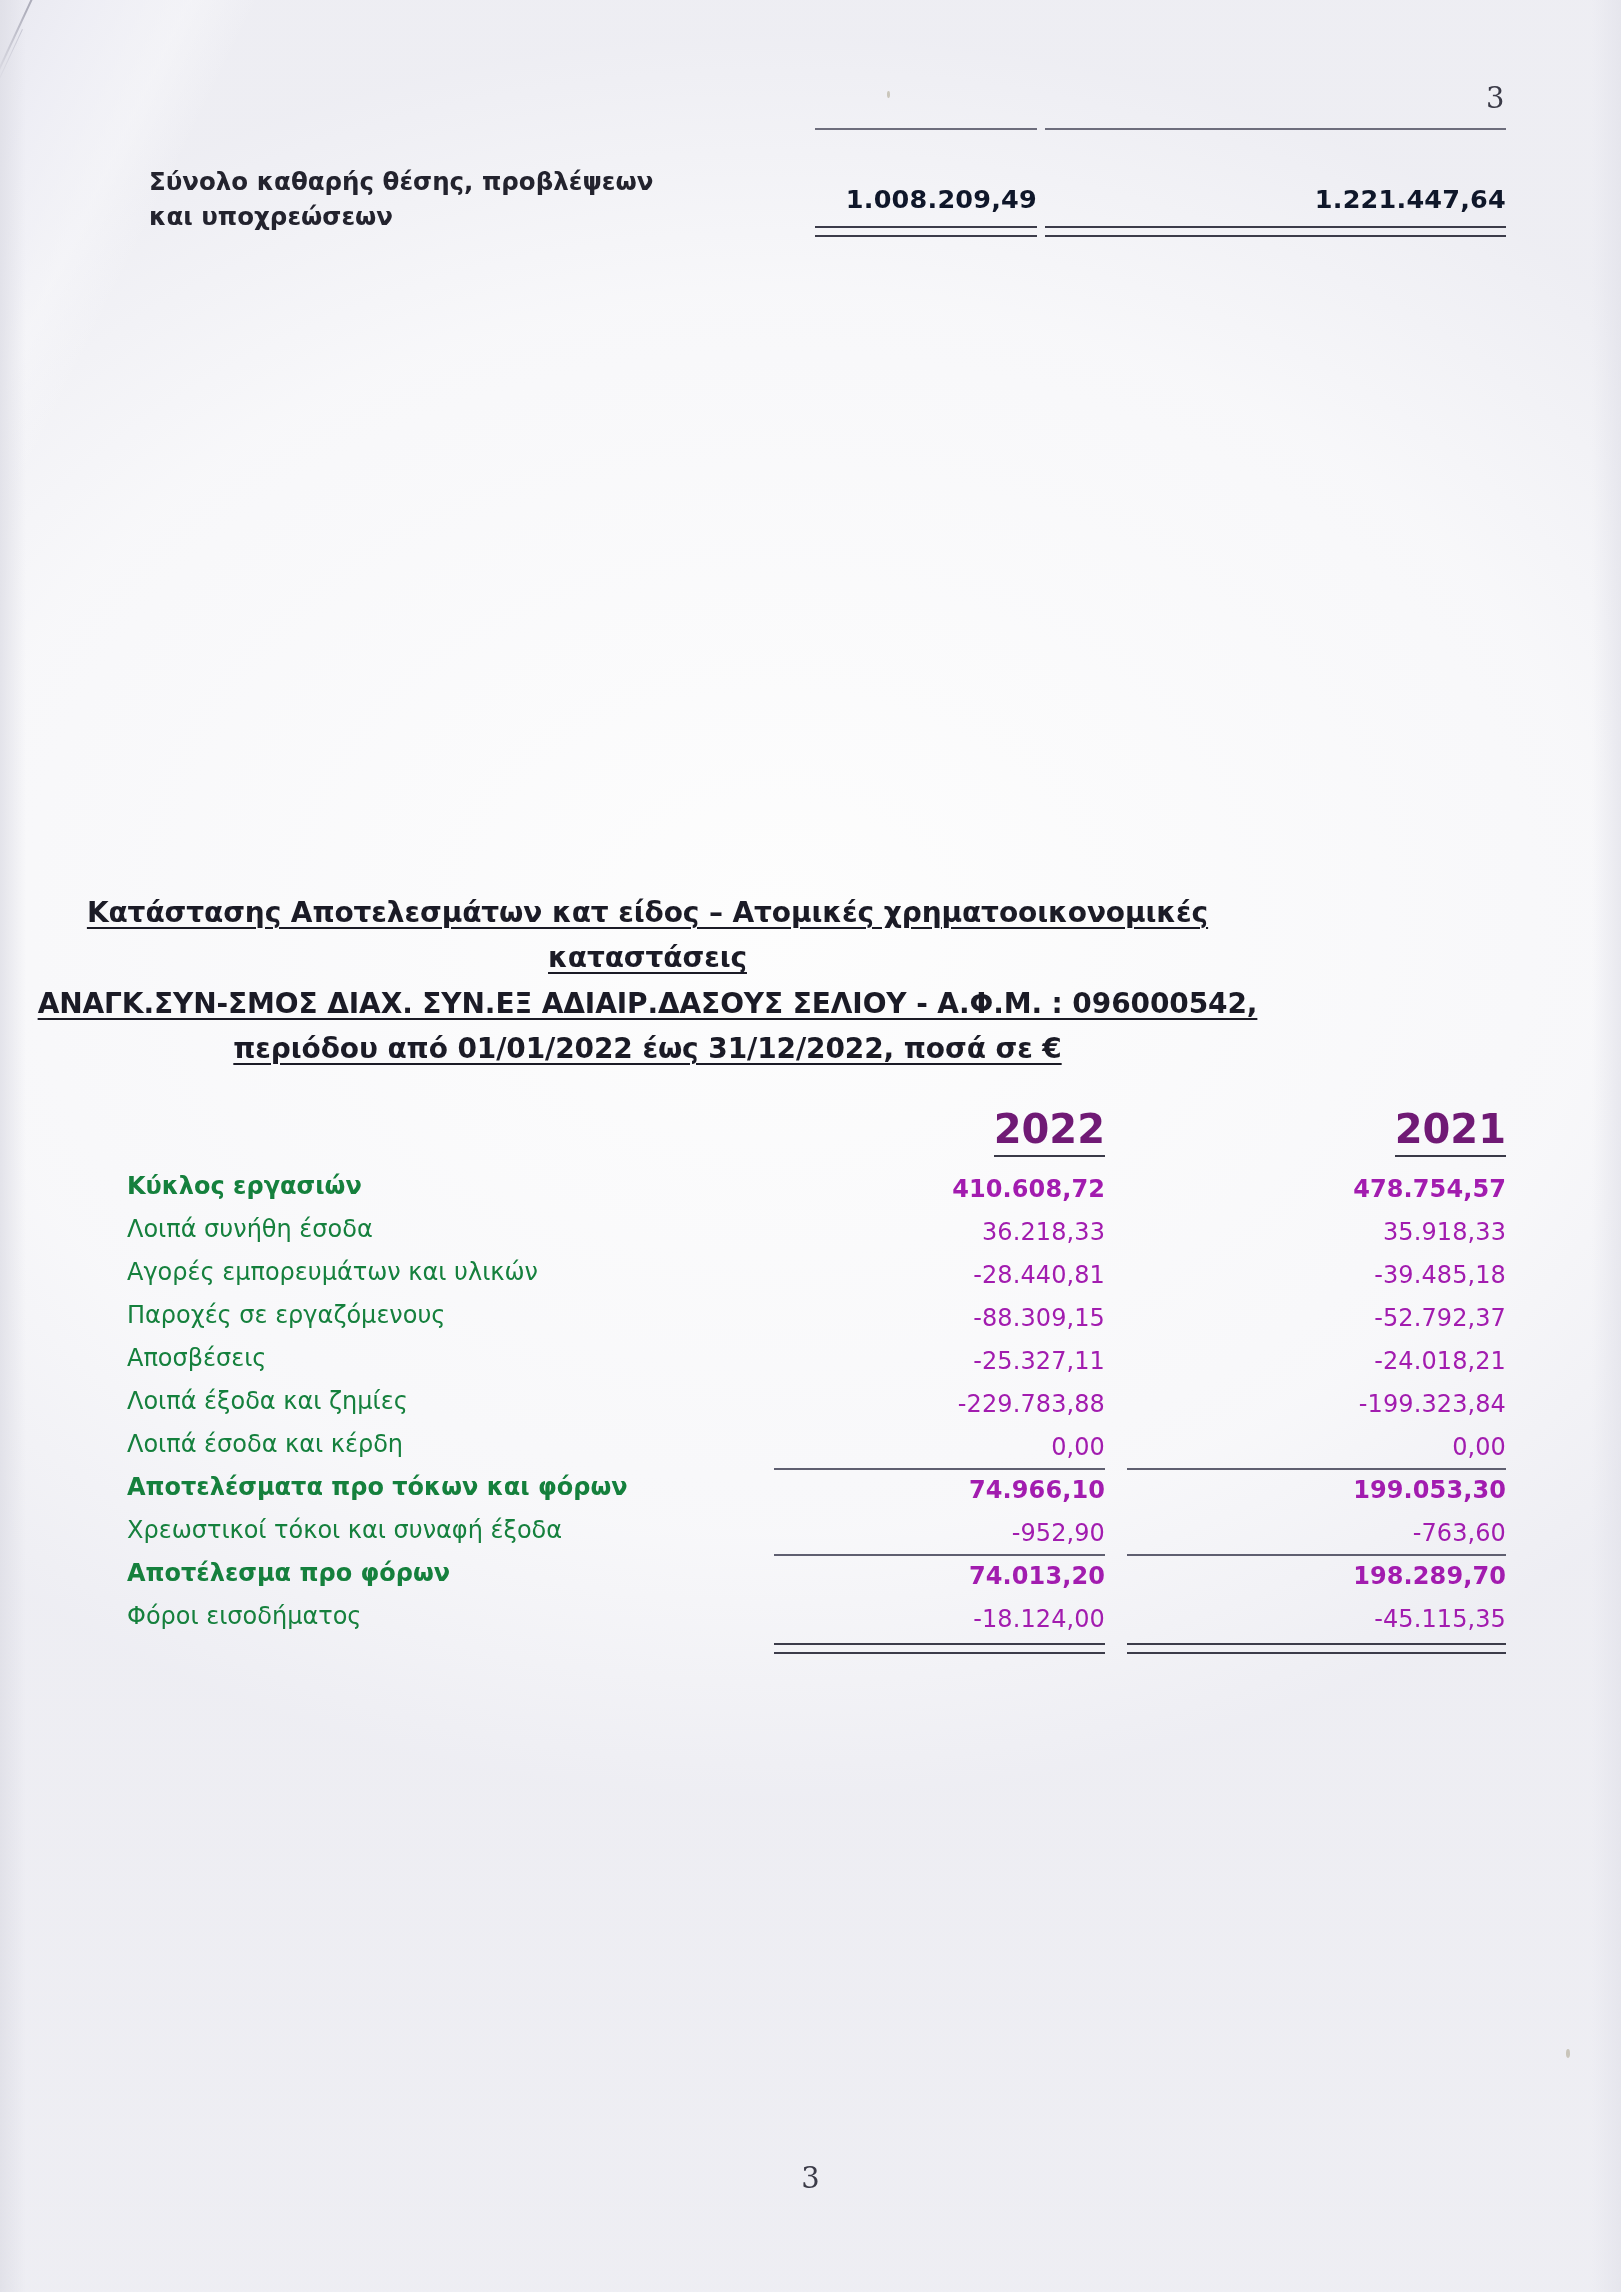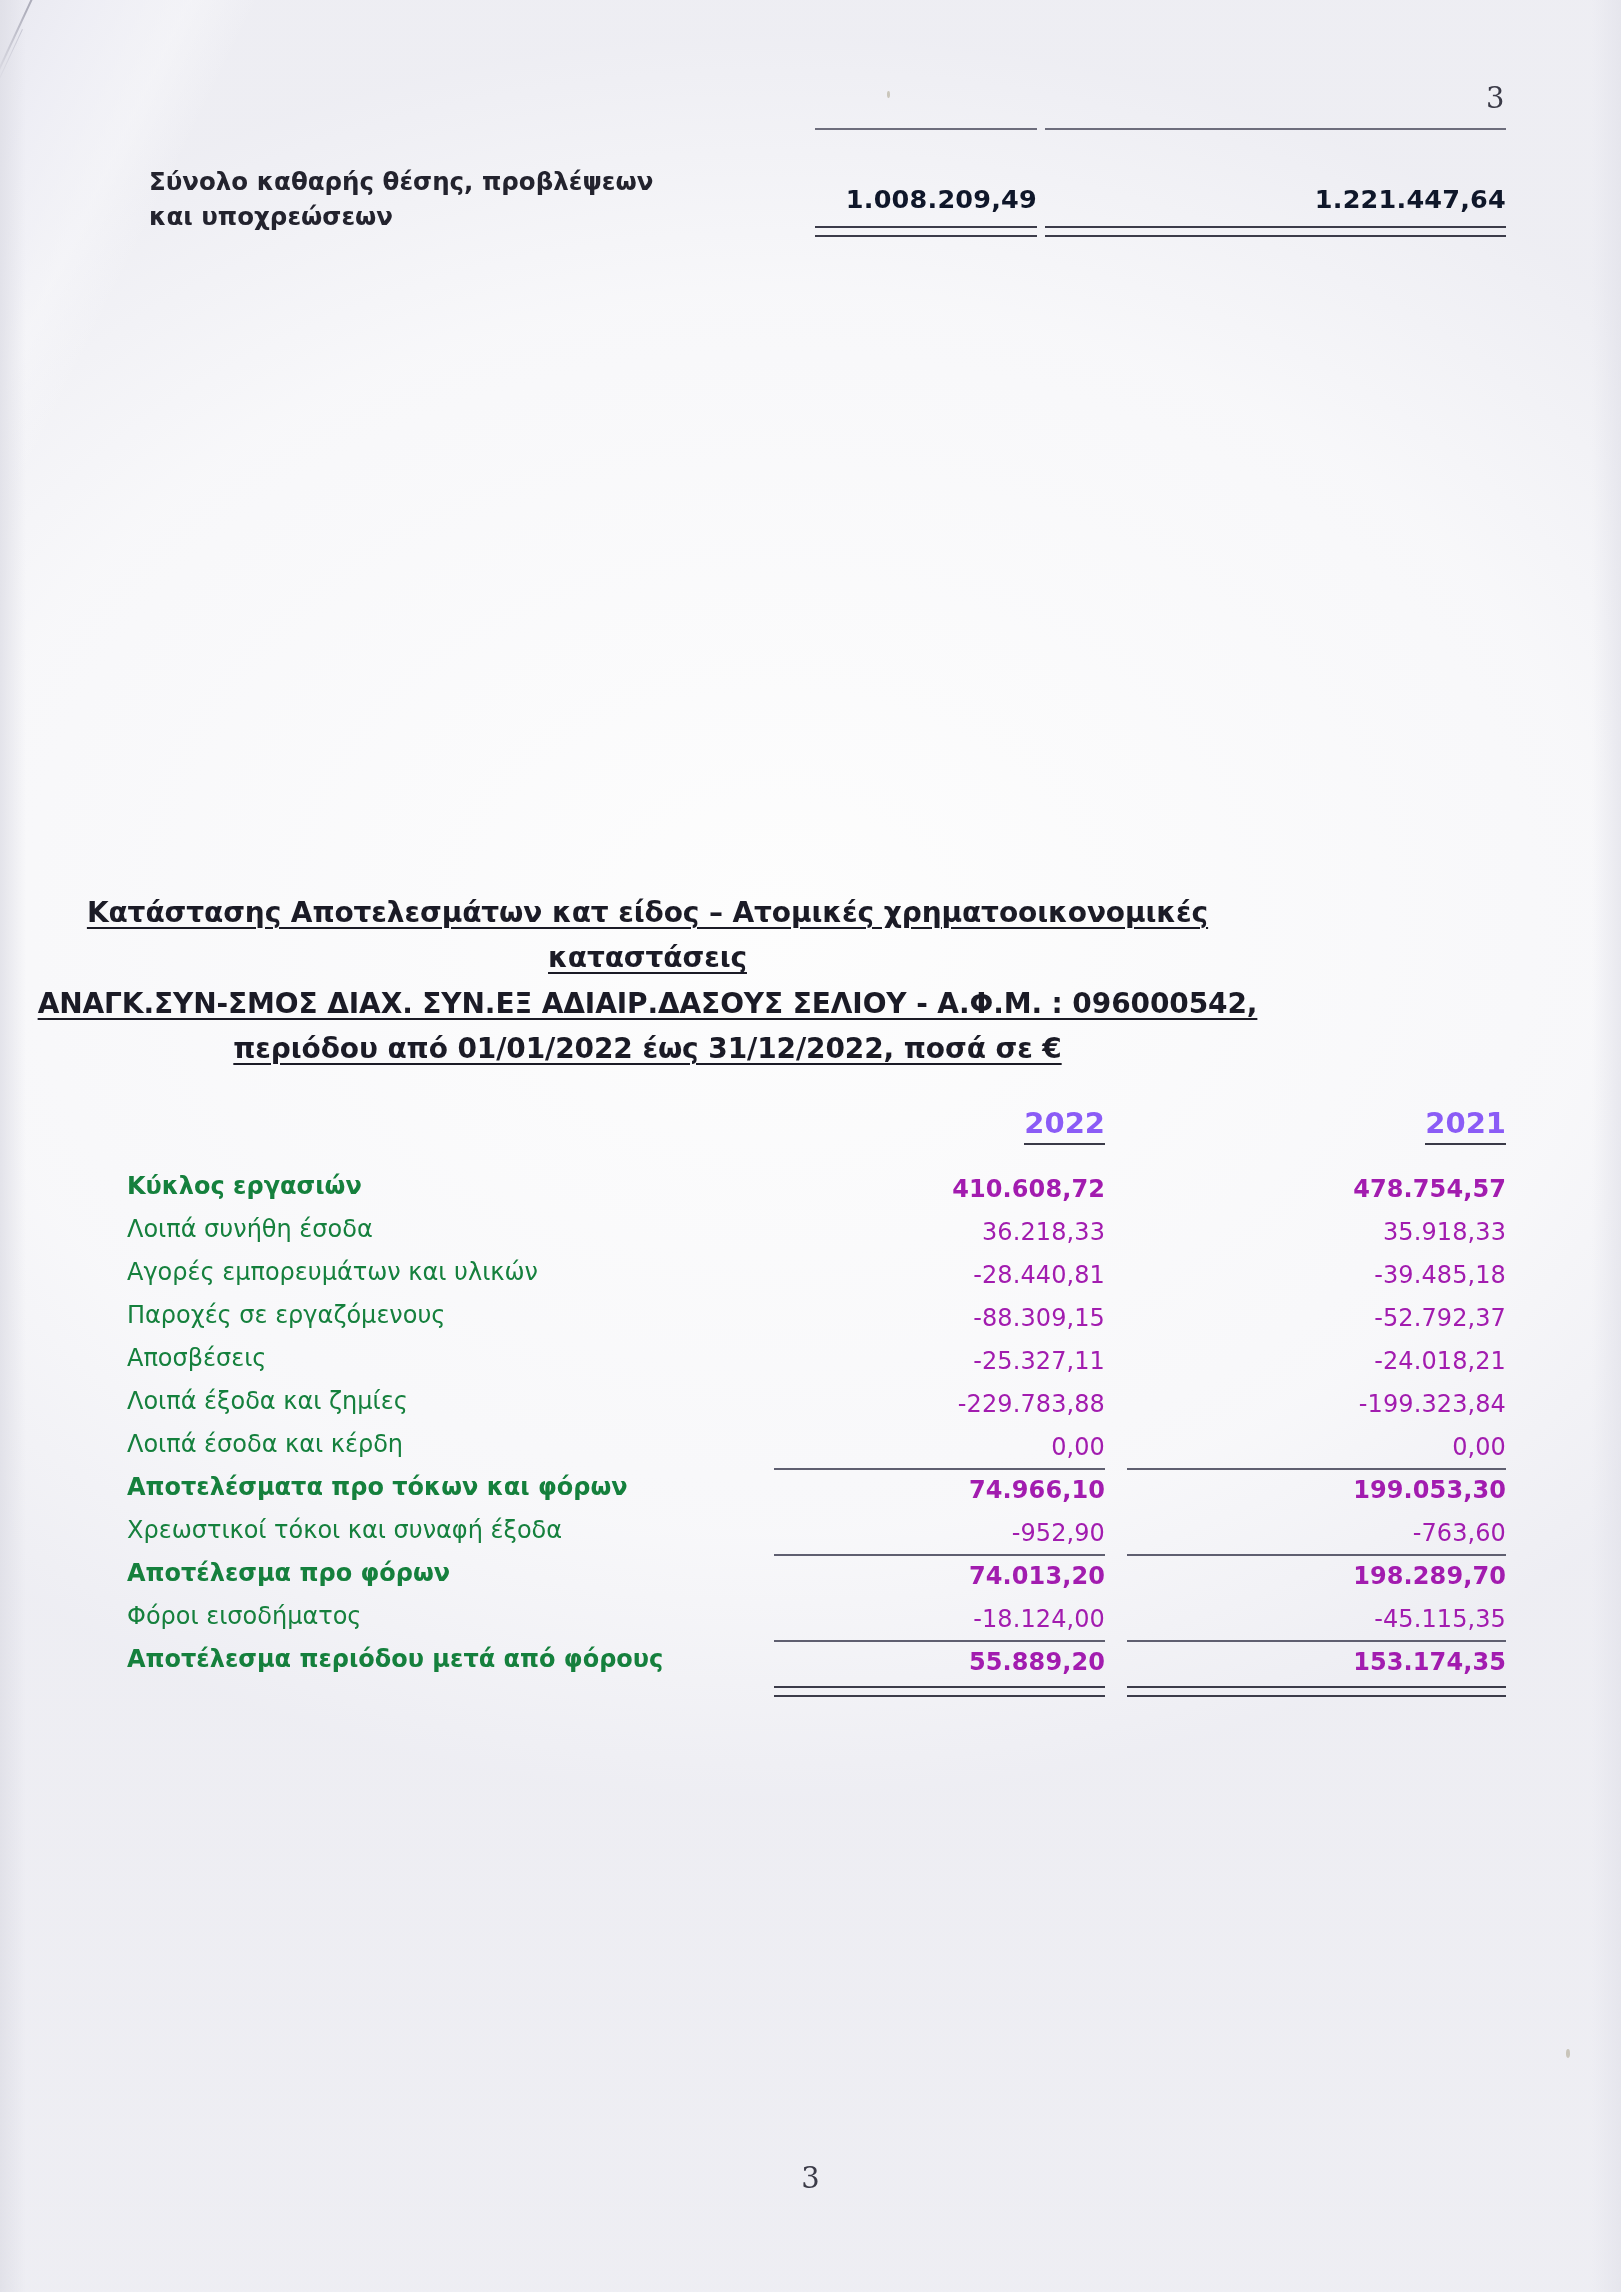--- a/index.html
+++ b/index.html
@@ -182,24 +182,24 @@
     top: 1106px;
     width: 1621px;
   }
   .thead {
     position: relative;
     height: 61px;
   }
   .year {
     position: absolute;
     top: 0;
-    font-size: 29px;
+    font-size: 40px;
     font-weight: bold;
     text-align: right;
-    color: #8b5cf6;
+    color: #701a75;
     padding-bottom: 3.9px;
   }
   .year span {
     border-bottom: 2.9px solid #3a3a48;
     padding-bottom: 2.9px;
   }
   .year.c1 { left: 774px; width: 331px; }
   .year.c2 { left: 1127px; width: 379px; }
 
   .row {
@@ -347,25 +347,20 @@
         <div class="row bold ruled">
           <div class="lbl">Αποτέλεσμα προ φόρων</div>
           <div class="v c1">74.013,20</div>
           <div class="v c2">198.289,70</div>
         </div>
         <div class="row">
           <div class="lbl">Φόροι εισοδήματος</div>
           <div class="v c1">-18.124,00</div>
           <div class="v c2">-45.115,35</div>
         </div>
-        <div class="row bold ruled">
-          <div class="lbl">Αποτέλεσμα περιόδου μετά από φόρους</div>
-          <div class="v c1">55.889,20</div>
-          <div class="v c2">153.174,35</div>
-        </div>
         <div class="final-rule">
           <i class="c1"></i>
           <i class="c2"></i>
         </div>
       </div>
   </div>
 
 </div>
 
 

